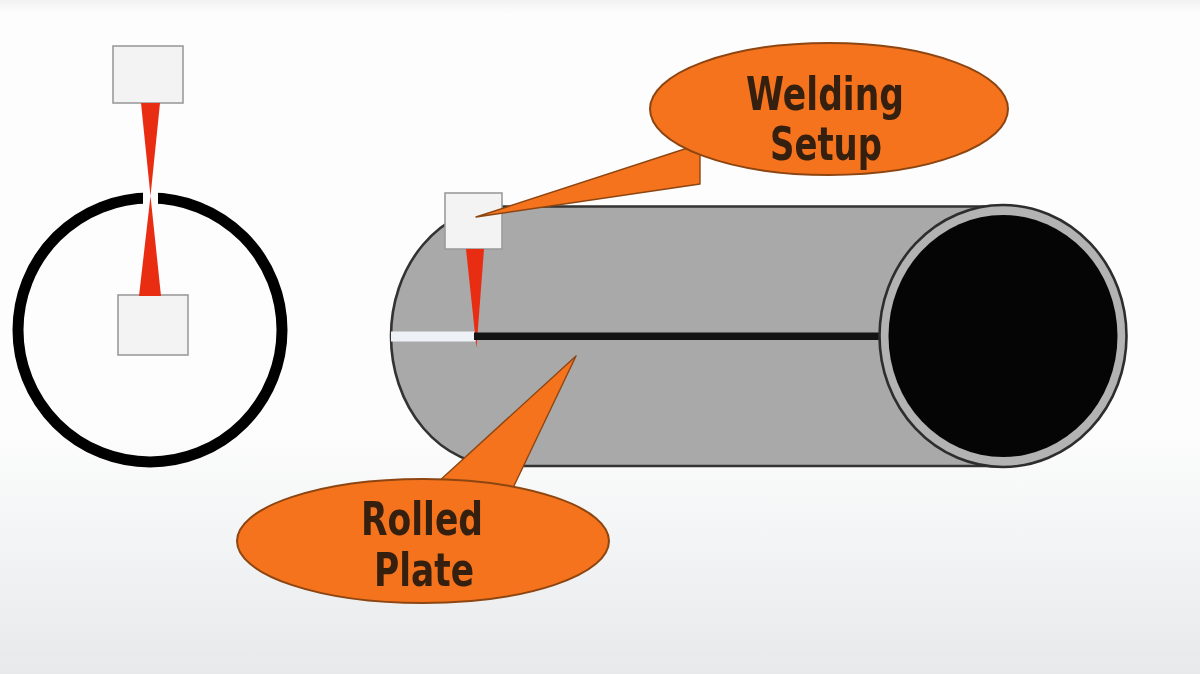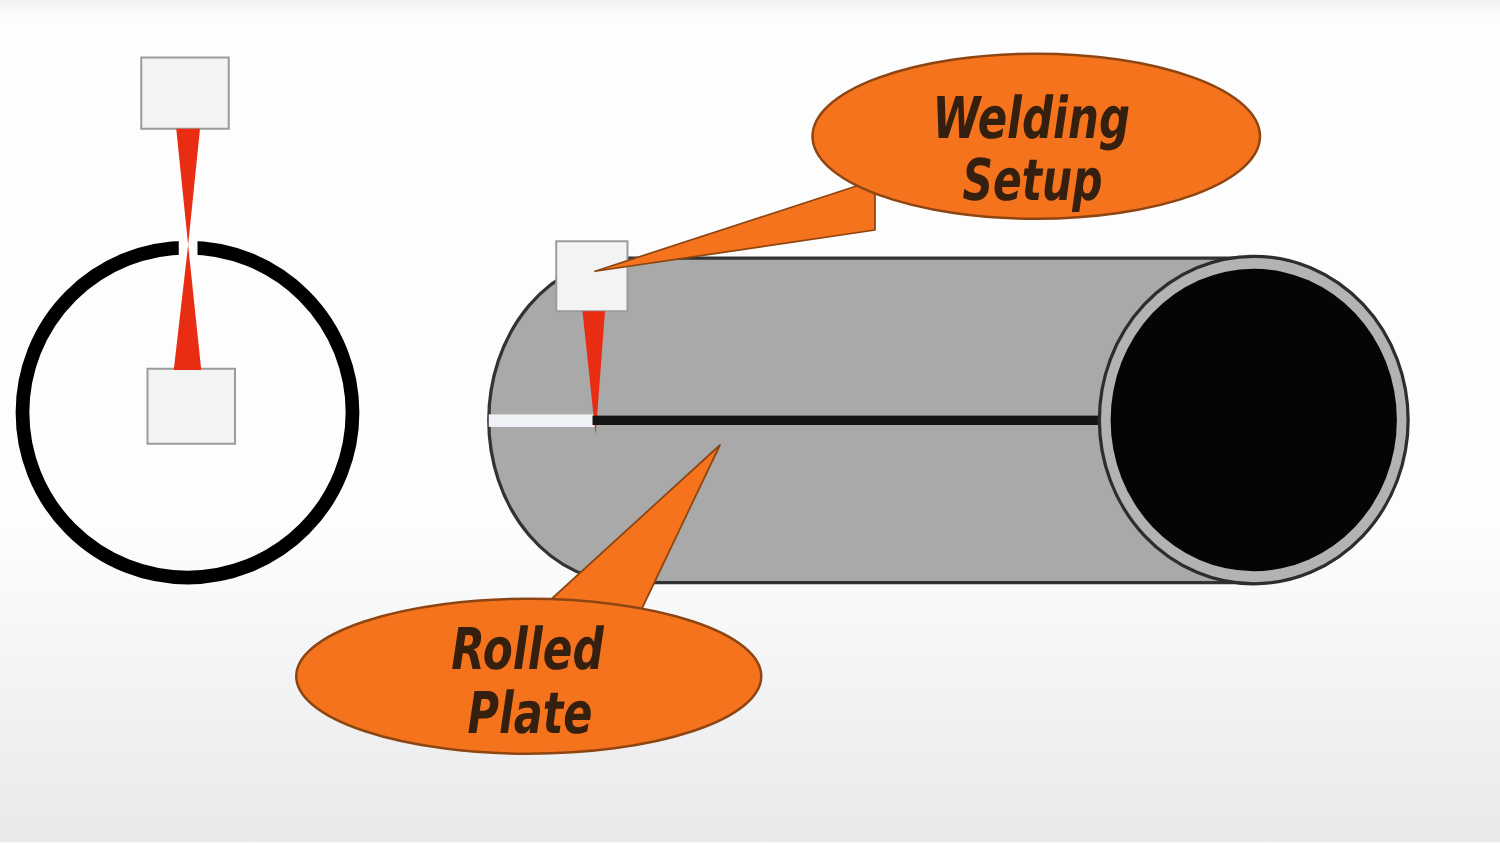--- a/index.html
+++ b/index.html
@@ -11,21 +11,20 @@
     font-family: "DejaVu Sans", "Liberation Sans", sans-serif;
   }
   .stage {
     position: relative;
     width: 1200px;
     height: 674px;
     background: linear-gradient(180deg,
       #f2f2f3 0%, #fdfdfd 2%,
       #fdfdfd 63%, #f3f4f5 80%,
       #e8e9eb 100%);
-    font-style: italic;
   }
   svg { display: block; }
   .callout-label {
     font-family: "DejaVu Sans", "Liberation Sans", sans-serif;
     font-weight: 700;
   }
 </style>
 </head>
 <body>
 

